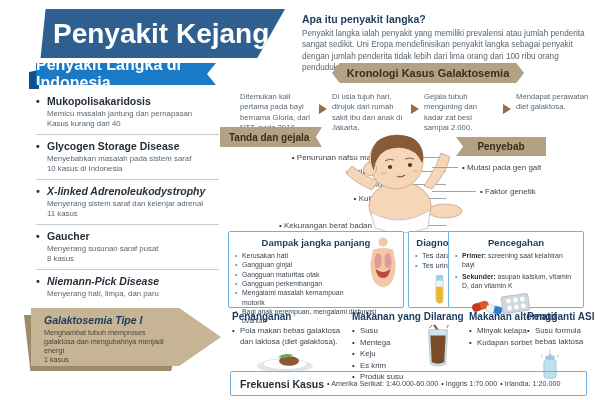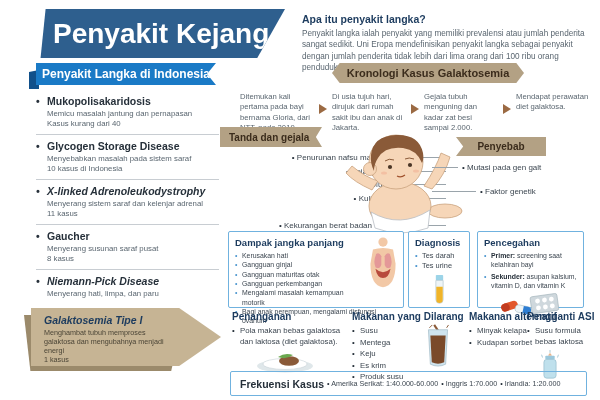--- a/index.html
+++ b/index.html
@@ -21,21 +21,21 @@
 
   
   .intro{position:absolute;left:302px;top:13px;width:293px;}
   .intro-title{font-size:10.5px;font-weight:bold;color:var(--heading);margin-bottom:3px;}
   .intro-body{font-size:8.2px;color:var(--text);line-height:1.4;}
 
   
   .side-ribbon{position:absolute;left:36px;top:63px;width:180px;height:22px;
     background:var(--banner-blue);clip-path:polygon(0 0,100% 0,95% 50%,100% 100%,0 100%);
     display:flex;align-items:center;justify-content:center;}
-  .side-ribbon span{color:#fff;font-size:12px;font-weight:bold;}
+  .side-ribbon span{color:#fff;font-size:16px;font-weight:bold;}
   .side-ribbon-fold{position:absolute;left:29px;top:70px;width:10px;height:19px;
     background:var(--banner-blue-dark);clip-path:polygon(0 10%,100% 0,100% 100%,0 100%);}
   .side-list{position:absolute;left:36px;top:92px;width:183px;}
   .sb-item{position:relative;padding-left:11px;margin:3px 0;}
   .sb-name{font-size:10.5px;font-weight:bold;color:#26303a;margin-bottom:2px;}
   .sb-name.it{font-style:italic;}
   .sb-name::before{content:"•";position:absolute;left:0;color:#26303a;}
   .sb-desc{font-size:7.8px;color:var(--text);line-height:1.28;}
   .sb-divider{border-top:1px solid #c8cdd2;margin:5px 0;}
 
@@ -88,32 +88,32 @@
   .cause-row{display:flex;align-items:center;margin-bottom:15px;}
   .cause-line{height:1px;background:var(--line);margin-right:4px;flex:none;}
   .cause-row:nth-child(1) .cause-line{width:26px;}
   .cause-row:nth-child(2) .cause-line{width:44px;}
   .cause-text{font-size:8px;color:#3c4650;white-space:nowrap;}
   .cause-text::before{content:"• ";color:#26303a;}
 
   
   .box{position:absolute;top:231px;background:#fff;border:1.5px solid var(--box-border);
     border-radius:2px;box-sizing:border-box;padding:5px 6px;}
-  .box-title{font-size:9.5px;font-weight:bold;color:var(--heading);margin-bottom:3px;}
+  .box-title{font-size:9.5px;font-weight:bold;color:var(--heading);margin-bottom:3px;text-align:center;}
   .blist{list-style:none;margin:0;padding:0;}
   .blist li{position:relative;font-size:6.9px;color:#3c4650;line-height:1.35;padding-left:7px;}
   .blist li::before{content:"•";position:absolute;left:0;color:var(--bullet);}
   .box-impact{left:228px;width:176px;height:77px;}
   .box-impact .blist li{max-width:118px;}
   .box-impact .blist li.full{max-width:none;}
   .torso{position:absolute;right:5px;top:5px;}
   .box-diag{left:408px;width:62px;height:77px;}
   .box-diag .blist li{font-size:7.4px;}
   .tube{display:block;margin:3px auto 0;}
-  .box-prev{left:477px;width:107px;height:77px;}
+  .box-prev{left:448px;width:136px;height:77px;}
   .box-prev .blist li{font-size:6.9px;margin-bottom:2px;}
   .box-prev b{color:#26303a;}
   .pills{display:block;margin:2px 0 0 14px;}
 
   
   .col{position:absolute;top:311px;}
   .col-title{font-size:10px;font-weight:bold;color:var(--heading);margin-bottom:4px;}
   .clist{list-style:none;margin:0;padding:0;}
   .clist li{position:relative;font-size:7.8px;color:#3c4650;line-height:1.35;padding-left:8px;margin-bottom:1px;}
   .clist li::before{content:"•";position:absolute;left:0;color:#26303a;}

